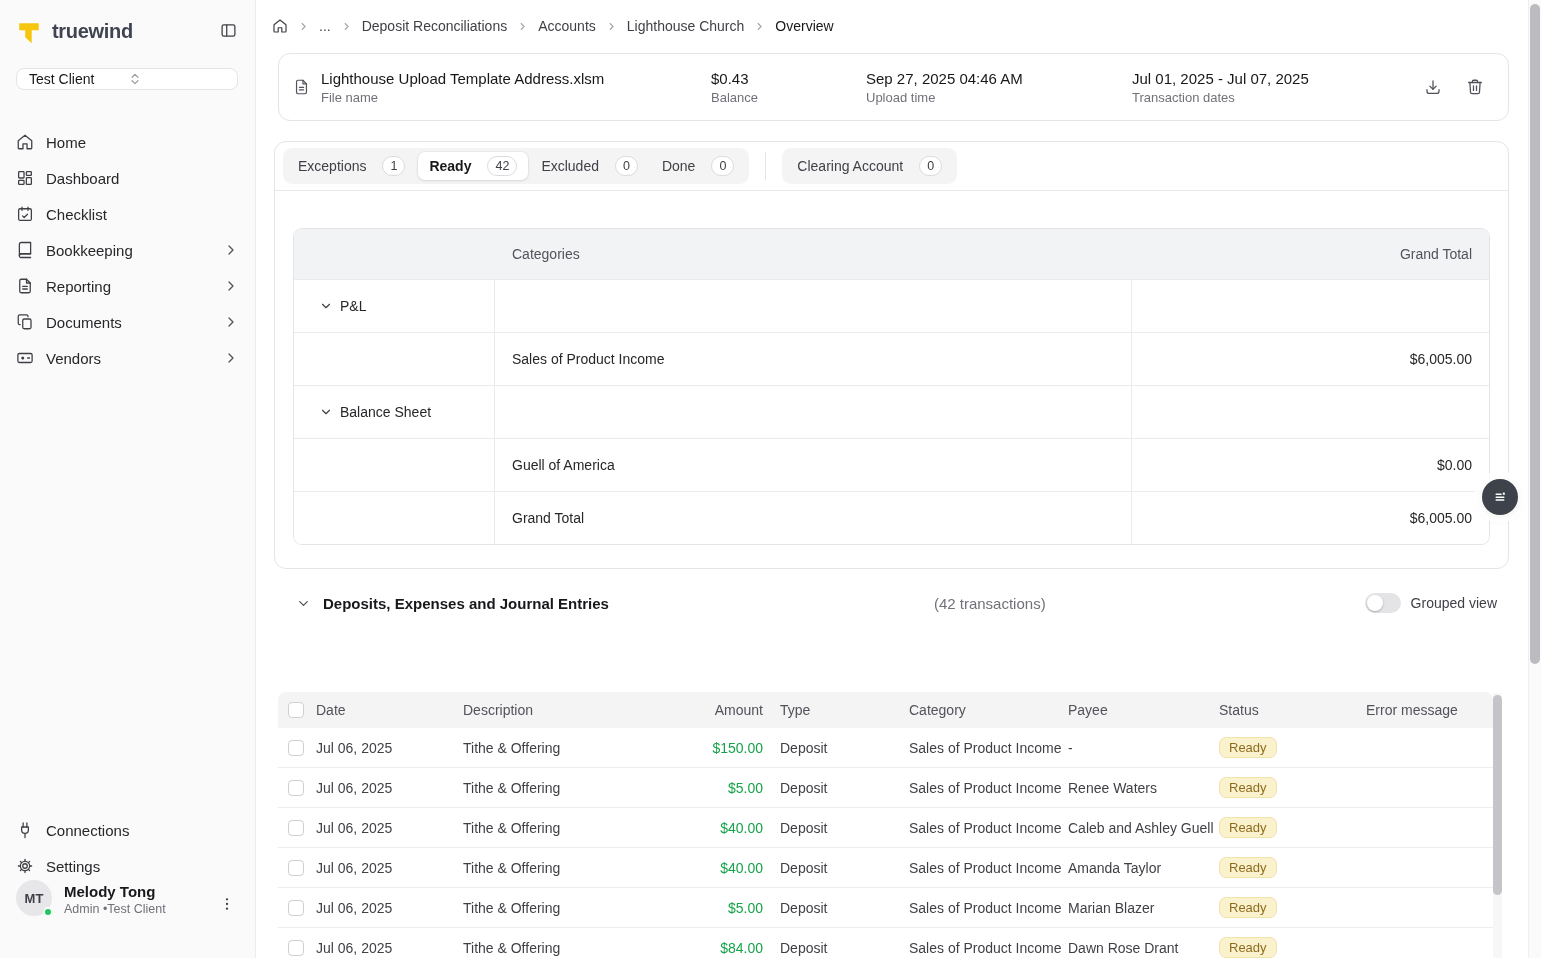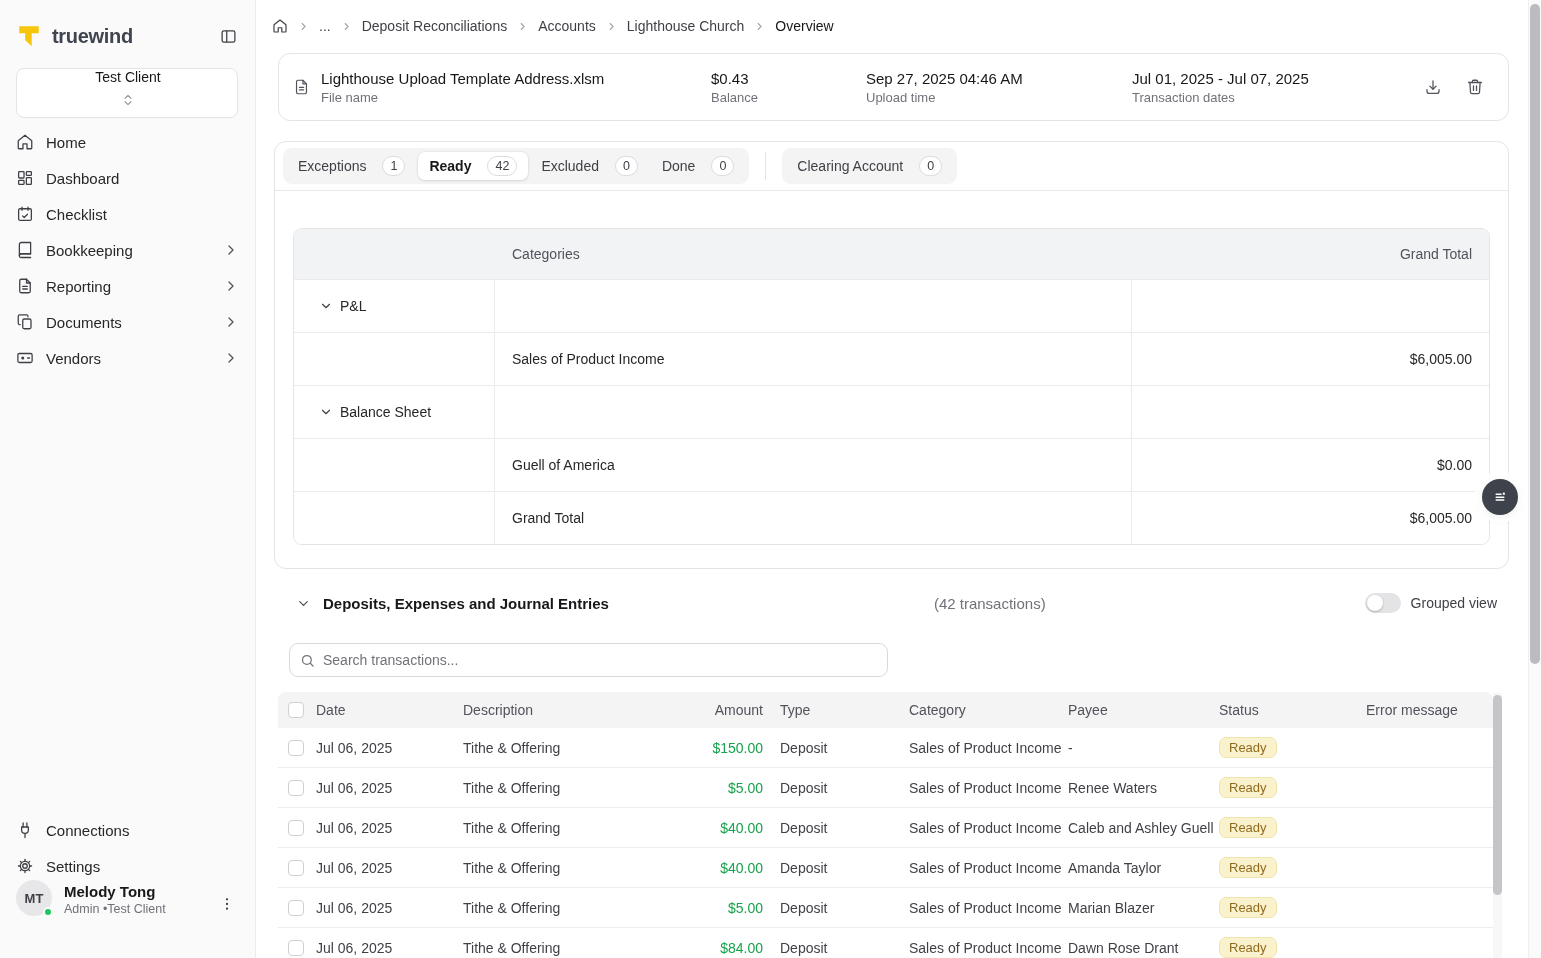--- a/index.html
+++ b/index.html
@@ -2,27 +2,27 @@
 <html><head>
 <meta charset="utf-8">
 <style>
   * { margin:0; padding:0; box-sizing:border-box; }
   html,body { width:1541px; height:958px; overflow:hidden; background:#fff;
     font-family:"Liberation Sans", sans-serif; color:#27272a; }
   .app { display:flex; width:100%; height:100%; position:relative; }
 
   
   .sidebar { width:256px; flex-shrink:0; background:#fafafa; border-right:1px solid #ececee; position:relative; }
-  .brand-row { position:absolute; top:20px; left:16px; right:16px; height:32px; display:flex; align-items:center; }
+  .brand-row { position:absolute; top:20px; left:16px; right:16px; height:32px; display:flex; }
   .logo { width:26px; height:26px; display:inline-flex; }
   .brand-text { font-size:20px; font-weight:700; color:#3f4450; margin-left:10px; letter-spacing:-0.3px; flex:1; }
   .panel-toggle { background:none; border:none; cursor:pointer; color:#3f3f46; display:flex; padding:2px; }
-  .client-select { position:absolute; top:68px; left:16px; width:222px; height:50px; background:#fff;
+  .client-select { position:absolute; top:68px; left:16px; width:222px; height:22px; background:#fff;
     border:1px solid #e4e4e7; border-radius:8px; display:flex; align-items:center; padding:0 10px 0 12px;
-    font-size:14px; font-weight:500; color:#18181b; cursor:pointer;flex-direction:column; }
+    font-size:14px; font-weight:500; color:#18181b; cursor:pointer; }
   .client-select span { flex:1; text-align:left; }
   .nav { position:absolute; top:124px; left:8px; right:8px; }
   .nav-item { height:36px; display:flex; align-items:center; padding:0 8px; border-radius:8px; cursor:pointer; }
   .nav-item .nicon { width:18px; height:18px; color:#3f3f46; display:inline-flex; }
   .nav-item .nlabel { font-size:15px; color:#27272a; margin-left:12px; flex:1; }
   .nav-item .nchev { width:16px; height:16px; color:#52525b; display:inline-flex; }
   .nav-bottom { position:absolute; left:8px; right:8px; top:812px; }
   .user-row { position:absolute; left:8px; right:8px; top:866px; height:50px; display:flex; align-items:flex-end; padding:0 8px; }
   .avatar { position:relative; width:36px; height:36px; border-radius:50%; background:#e7e7ea; color:#3f3f46;
     font-size:13px; font-weight:600; display:flex; align-items:center; justify-content:center; }
@@ -465,29 +465,20 @@
           </svg>
         </span>
       <span class="sh-title">Deposits, Expenses and Journal Entries</span>
       <span class="sh-sub">(42 transactions)</span>
       <button class="toggle">
           <span class="knob"></span>
         </button>
       <span class="toggle-label">Grouped view</span>
     </div>
 
-    <div class="search-box">
-      <span class="sicon">
-          <svg width="15" height="15" viewBox="0 0 24 24" fill="none" stroke="currentColor" stroke-width="2" stroke-linecap="round">
-            <circle cx="11" cy="11" r="7"></circle>
-            <line x1="16.5" y1="16.5" x2="21" y2="21"></line>
-          </svg>
-        </span>
-      <input type="text" placeholder="Search transactions..." style="">
-    </div>
 
     <div class="tx-table">
       <div class="tx-head">
         <div class="tx-cell-sel">
             <span class="checkbox"></span>
           </div>
         <div>Date</div>
         <div>Description</div>
         <div class="amt-h">Amount</div>
         <div style="padding-left:17px">Type</div>

